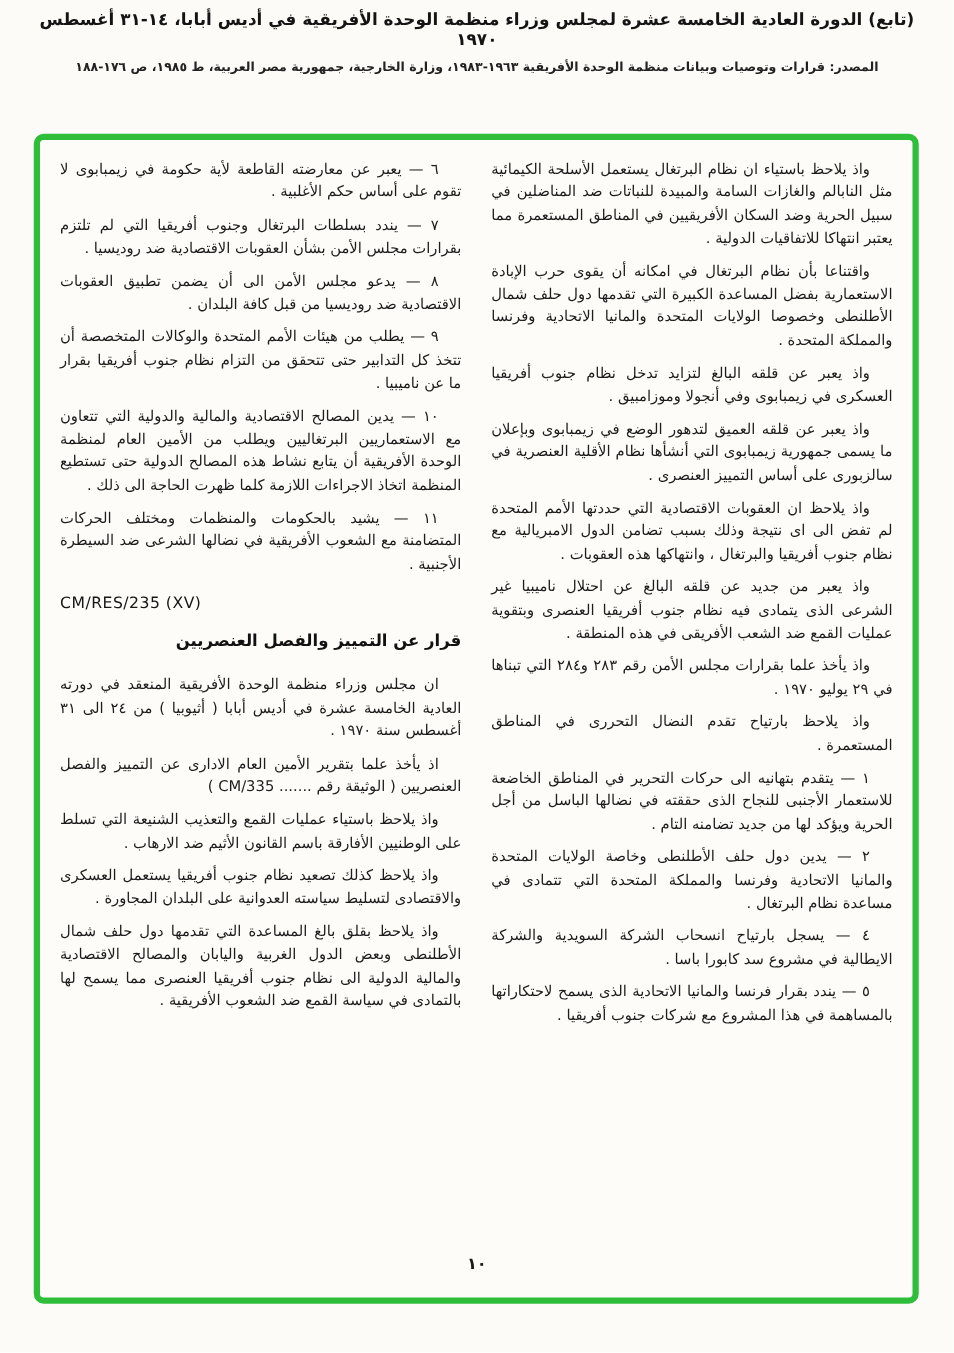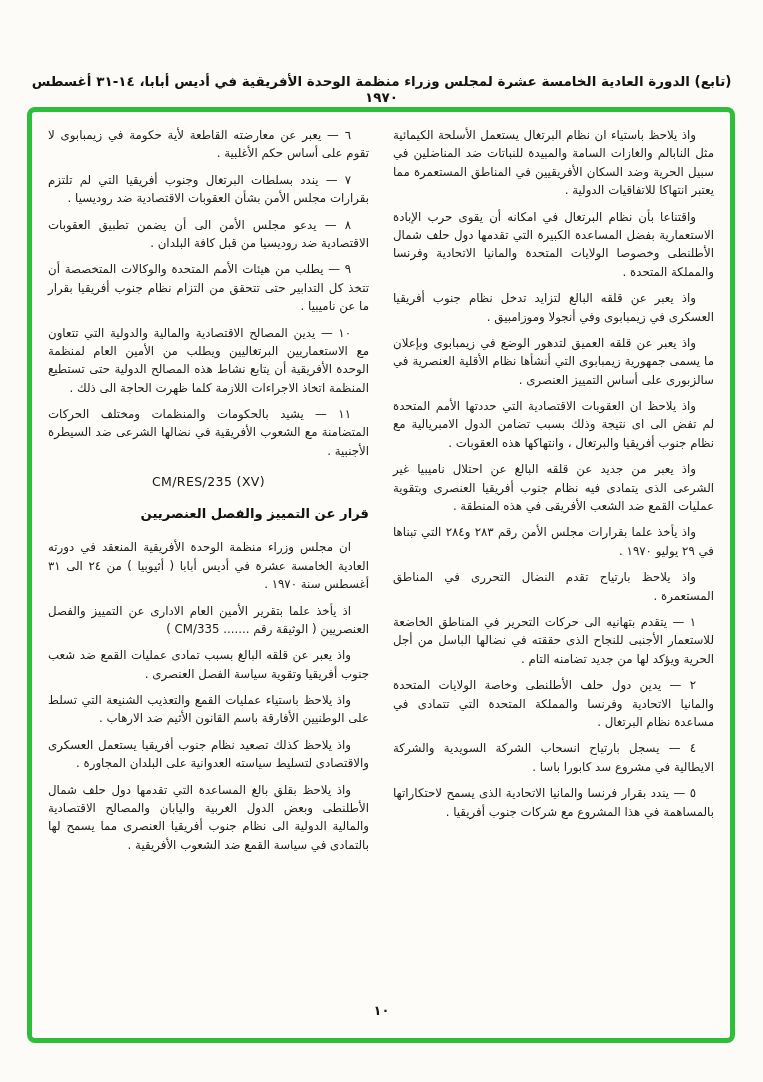--- a/index.html
+++ b/index.html
@@ -6,21 +6,21 @@
   .page {
     position: relative;
     width: 763px;
     height: 1082px;
     background: #fcfbf8;
     font-family: "DejaVu Sans", sans-serif;
     color: #1d1d1d;
     direction: rtl;
     overflow: hidden;
   }
-  .header { padding-top: 29px; text-align: center; margin-top: 44px; }
+  .header { padding-top: 8px; text-align: center; }
   .header-title {
     font-size: 13.5px;
     font-weight: bold;
     color: #141414;
     padding: 0 30px;
   }
   .header-source {
     font-size: 10px;
     font-weight: bold;
     margin-top: 9px;
@@ -49,21 +49,21 @@
     font-size: 11.8px;
     line-height: 1.56;
     color: #1c1c1c;
   }
   .col p {
     margin: 0 0 8px 0;
     text-indent: 18px;
   }
   .res-code {
     direction: ltr;
-    text-align: center;
+    text-align: left;
     font-size: 12.5px;
     letter-spacing: 0.4px;
     margin: 12px 0 12px 0;
     color: #161616;
   }
   .res-title {
     text-align: right;
     font-weight: bold;
     font-size: 13.2px;
     margin: 0 0 14px 0;
@@ -111,21 +111,20 @@
       <p>٨ — يدعو مجلس الأمن الى أن يضمن تطبيق العقوبات الاقتصادية ضد روديسيا من قبل كافة البلدان .</p>
       <p>٩ — يطلب من هيئات الأمم المتحدة والوكالات المتخصصة أن تتخذ كل التدابير حتى تتحقق من التزام نظام جنوب أفريقيا بقرار ما عن ناميبيا .</p>
       <p>١٠ — يدين المصالح الاقتصادية والمالية والدولية التي تتعاون مع الاستعماريين البرتغاليين ويطلب من الأمين العام لمنظمة الوحدة الأفريقية أن يتابع نشاط هذه المصالح الدولية حتى تستطيع المنظمة اتخاذ الاجراءات اللازمة كلما ظهرت الحاجة الى ذلك .</p>
       <p>١١ — يشيد بالحكومات والمنظمات ومختلف الحركات المتضامنة مع الشعوب الأفريقية في نضالها الشرعى ضد السيطرة الأجنبية .</p>
 
       <div class="res-code">CM/RES/235 (XV)</div>
       <div class="res-title">قرار عن التمييز والفصل العنصريين</div>
 
       <p>ان مجلس وزراء منظمة الوحدة الأفريقية المنعقد في دورته العادية الخامسة عشرة في أديس أبابا ( أثيوبيا ) من ٢٤ الى ٣١ أغسطس سنة ١٩٧٠ .</p>
       <p>اذ يأخذ علما بتقرير الأمين العام الادارى عن التمييز والفصل العنصريين ( الوثيقة رقم ....... CM/335 )</p>
-      <p>واذ يعبر عن قلقه البالغ بسبب تمادى عمليات القمع ضد شعب جنوب أفريقيا وتقوية سياسة الفصل العنصرى .</p>
       <p>واذ يلاحظ باستياء عمليات القمع والتعذيب الشنيعة التي تسلط على الوطنيين الأفارقة باسم القانون الأثيم ضد الارهاب .</p>
       <p>واذ يلاحظ كذلك تصعيد نظام جنوب أفريقيا يستعمل العسكرى والاقتصادى لتسليط سياسته العدوانية على البلدان المجاورة .</p>
       <p>واذ يلاحظ بقلق بالغ المساعدة التي تقدمها دول حلف شمال الأطلنطى وبعض الدول الغربية واليابان والمصالح الاقتصادية والمالية الدولية الى نظام جنوب أفريقيا العنصرى مما يسمح لها بالتمادى في سياسة القمع ضد الشعوب الأفريقية .</p>
     </div>
 
   </div>
 
   <div class="footer">
     <span class="page-number">١٠</span>
   </div>

